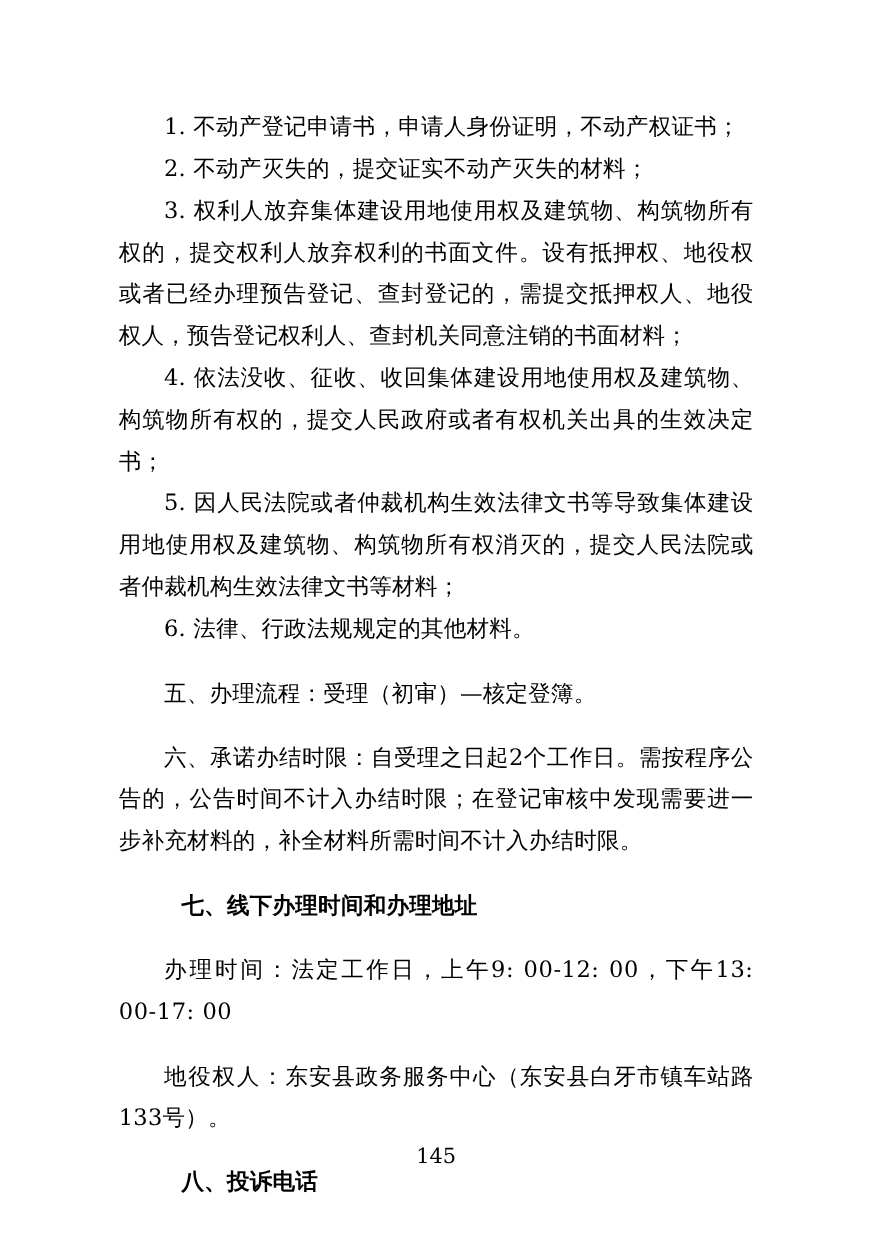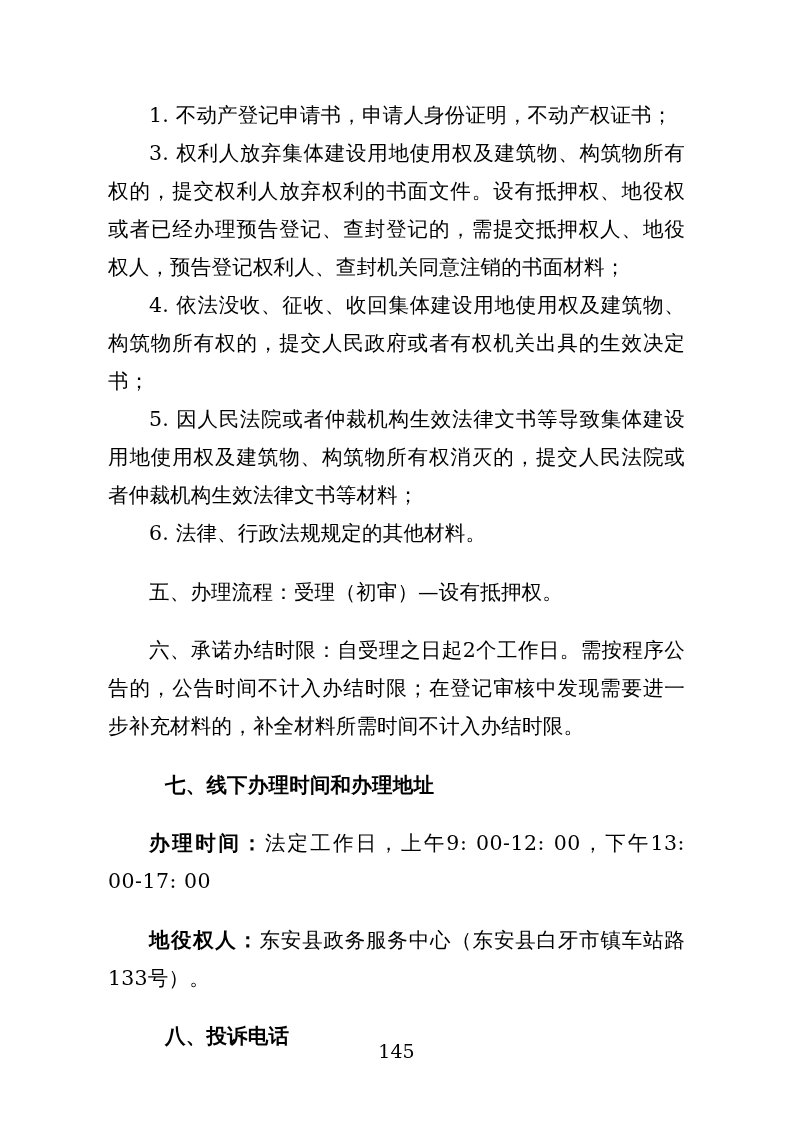--- a/index.html
+++ b/index.html
@@ -40,21 +40,21 @@
   }
   .heading-para {
     margin: 16px;
     text-indent: 2em;
     font-weight: bold;
   }
   .mixed {
     text-indent: 2em;
   }
   .label-bold {
-    font-weight: bold;
+    font-weight: normal;
     letter-spacing: 1px;
   }
   .spaced-num {
     letter-spacing: 0.5px;
   }
   .page-number {
     position: absolute;
     left: 0;
     right: 0;
     top: 1040px;
@@ -63,26 +63,27 @@
     font-family: "DejaVu Serif", "Liberation Serif", serif;
   }
 </style>
 </head>
 <body>
 
 <div class="page">
   <div class="body-text">
 
     <p class="para">1. 不动产登记申请书，申请人身份证明，不动产权证书；</p>
+    <p class="para">2. 不动产灭失的，提交证实不动产灭失的材料；</p>
     <p class="para">3. 权利人放弃集体建设用地使用权及建筑物、构筑物所有权的，提交权利人放弃权利的书面文件。设有抵押权、地役权或者已经办理预告登记、查封登记的，需提交抵押权人、地役权人，预告登记权利人、查封机关同意注销的书面材料；</p>
     <p class="para">4. 依法没收、征收、收回集体建设用地使用权及建筑物、构筑物所有权的，提交人民政府或者有权机关出具的生效决定书；</p>
     <p class="para">5. 因人民法院或者仲裁机构生效法律文书等导致集体建设用地使用权及建筑物、构筑物所有权消灭的，提交人民法院或者仲裁机构生效法律文书等材料；</p>
     <p class="para">6. 法律、行政法规规定的其他材料。</p>
 
-    <p class="mixed"><span class="bold-lead">五、办理流程：</span><span>受理（初审）—设有抵押权。</span></p>
+    <p class="mixed"><span class="bold-lead">五、办理流程：</span><span>受理（初审）—核定登簿。</span></p>
 
     <p class="mixed"><span class="bold-lead">六、承诺办结时限：</span><span>自受理之日起2个工作日。需按程序公告的，公告时间不计入办结时限；在登记审核中发现需要进一步补充材料的，补全材料所需时间不计入办结时限。</span></p>
 
     <p class="heading-para">七、线下办理时间和办理地址</p>
 
     <p class="mixed"><span class="label-bold">办理时间：</span><span class="spaced-num">法定工作日，上午9: 00-12: 00，下午13: 00-17: 00</span></p>
 
     <p class="mixed"><span class="label-bold">地役权人：</span><span>东安县政务服务中心（东安县白牙市镇车站路133号）。</span></p>
 
     <p class="heading-para">八、投诉电话</p>

